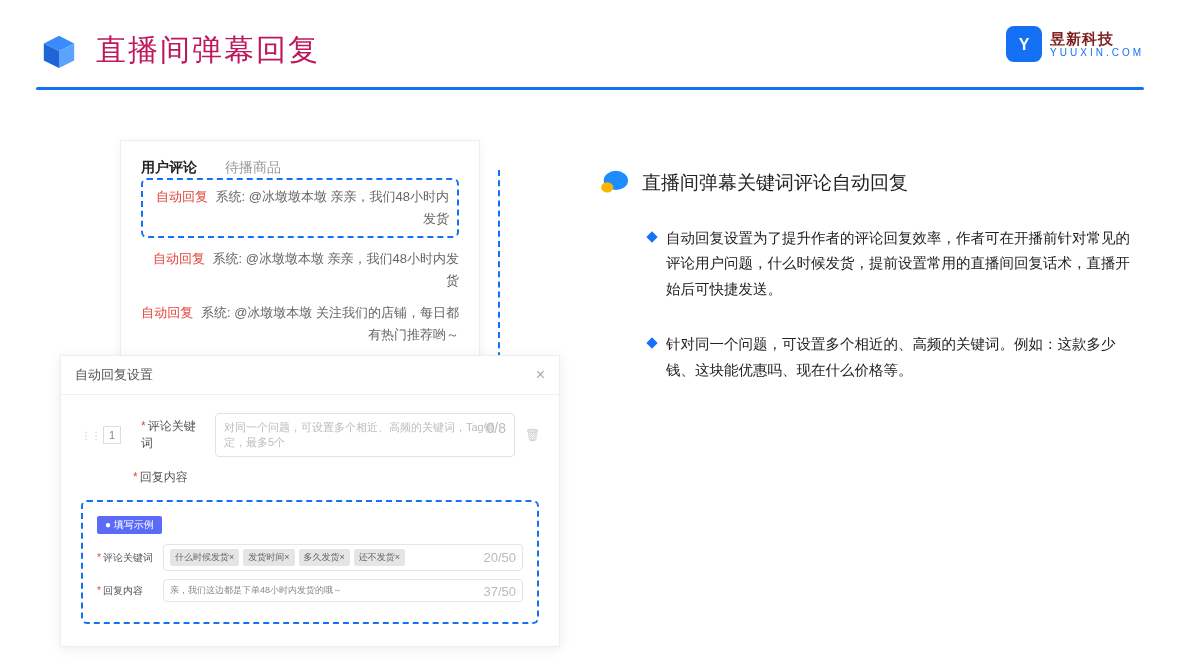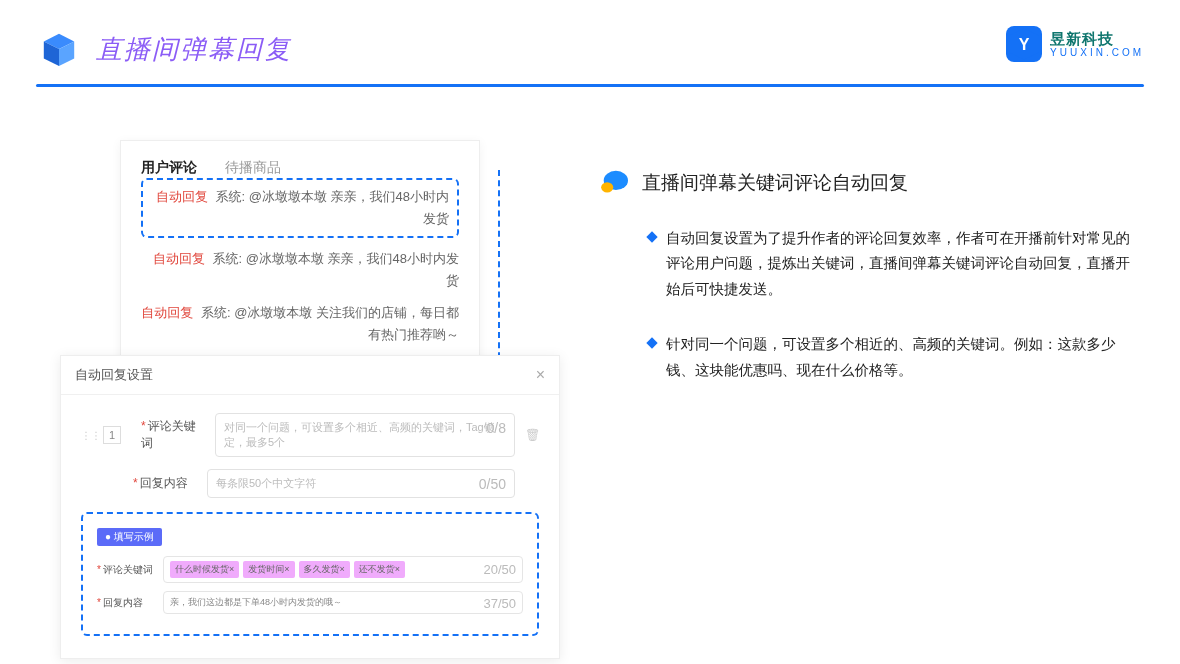--- a/index.html
+++ b/index.html
@@ -1,25 +1,25 @@
 <!DOCTYPE html>
 <html><head>
 <meta charset="utf-8">
 <style>
 * { margin: 0; padding: 0; box-sizing: border-box; }
 body { width: 1180px; height: 664px; font-family: "Microsoft YaHei", "PingFang SC", sans-serif; background: #fff; position: relative; overflow: hidden; }
 
 
 .header { display: flex; align-items: center; padding: 30px 40px 12px 40px; }
 .cube-icon { width: 38px; height: 38px; margin-right: 18px; position: relative; }
-.page-title { font-size: 26px; font-weight: 400; color: #8b5cf6; letter-spacing: 2px; font-style: italic; }
+.page-title { font-size: 30px; font-weight: 400; color: #be185d; letter-spacing: 2px; }
 .logo-block { position: absolute; right: 36px; top: 26px; display: flex; align-items: center; gap: 8px; }
 .yx-icon { width: 36px; height: 36px; background: #1471f6; border-radius: 8px; position: relative; }
 .yx-text { display: flex; flex-direction: column; line-height: 1; }
-.yx-text .cn { font-size: 15px; color: #0f766e; font-weight: 600; letter-spacing: 1px; }
+.yx-text .cn { font-size: 15px; color: #7f1d1d; font-weight: 600; letter-spacing: 1px; }
 .yx-text .en { font-size: 10px; color: #1471f6; letter-spacing: 3px; margin-top: 2px; text-align: right; }
 .hr-line { height: 3px; background: #1471f6; margin: 4px 36px 0 36px; border-radius: 2px; }
 
 
 .left-area { position: absolute; left: 60px; top: 140px; width: 510px; height: 490px; }
 
 
 .comments-card { position: absolute; left: 60px; top: 0; width: 360px; background: #fff; border: 1px solid #eee; box-shadow: 0 2px 10px rgba(0,0,0,0.05); padding: 18px 20px 26px 20px; }
 .tabs { display: flex; gap: 28px; font-size: 14px; color: #999; margin-bottom: 1px; }
 .tabs .active { color: #222; font-weight: 600; }
@@ -43,21 +43,21 @@
 .delete-icon { width: 14px; color: #ccc; font-size: 12px; }
 
 
 .example-box { border: 2px dashed #1471f6; border-radius: 6px; padding: 12px 14px; margin-top: 14px; }
 .add-link { font-size: 11px; color: #5b6bf8; margin-bottom: 8px; display: inline-block; }
 .add-hint { font-size: 10px; color: #bbb; margin-left: 6px; }
 .example-badge { display: inline-block; background: #5b6bf8; color: #fff; font-size: 10px; padding: 2px 8px; border-radius: 2px; margin-bottom: 10px; }
 .mini-row { display: flex; align-items: center; gap: 8px; font-size: 10px; color: #888; margin-bottom: 8px; }
 .mini-row .field-label { width: 58px; }
 .chip-box { flex: 1; border: 1px solid #e5e5e5; border-radius: 4px; padding: 4px 6px; display: flex; gap: 4px; align-items: center; position: relative; }
-.chip { background: #f0abfc; color: #666; font-size: 9px; padding: 2px 5px; border-radius: 2px; }
+.chip { background: #e5e5e5; color: #666; font-size: 9px; padding: 2px 5px; border-radius: 2px; }
 .mini-counter { position: absolute; right: 6px; font-size: 13px; color: #bbb; }
 .mini-input { flex: 1; border: 1px solid #e5e5e5; border-radius: 4px; padding: 4px 6px; font-size: 9px; color: #888; position: relative; }
 
 
 .connector { position: absolute; border-left: 2px dashed #1471f6; }
 
 
 .right-area { position: absolute; left: 600px; top: 170px; width: 530px; }
 .section-head { display: flex; align-items: center; gap: 12px; margin-bottom: 30px; }
 .bubble-icon { width: 30px; height: 26px; position: relative; }
@@ -132,24 +132,20 @@
         <span class="field-label"><span class="req-star">*</span><span>评论关键词</span></span>
         <div class="text-input">
           <span>对同一个问题，可设置多个相近、高频的关键词，Tag锁定，最多5个</span>
           <span class="input-counter">0/8</span>
         </div>
         <span class="delete-icon">🗑</span>
       </div>
       <div class="form-row">
         <span style="width:42px"></span>
         <span class="field-label"><span class="req-star">*</span><span>回复内容</span></span>
-        <div class="text-input">
-          <span>每条限50个中文字符</span>
-          <span class="input-counter">0/50</span>
-        </div>
         <span style="width:14px"></span>
       </div>
 
       <div class="example-box">
         <div class="example-badge">● 填写示例</div>
         <div class="mini-row">
           <span class="field-label"><span class="req-star">*</span><span>评论关键词</span></span>
           <div class="chip-box">
             <span class="chip">什么时候发货×</span>
             <span class="chip">发货时间×</span>
@@ -177,20 +173,20 @@
       <svg viewBox="0 0 34 30" width="30" height="26">
         <ellipse cx="18" cy="12" rx="14" ry="11" fill="#1c8cff"></ellipse>
         <ellipse cx="8" cy="20" rx="7" ry="6" fill="#ffb400"></ellipse>
       </svg>
     </div>
     <div class="section-title">直播间弹幕关键词评论自动回复</div>
   </div>
   <div class="bullet-list">
     <div class="bullet-item">
       <div class="diamond"></div>
-      <div class="bullet-text">自动回复设置为了提升作者的评论回复效率，作者可在开播前针对常见的评论用户问题，提炼出关键词，直播间弹幕关键词评论自动回复，直播开始后可快捷发送。</div>
+      <div class="bullet-text">自动回复设置为了提升作者的评论回复效率，作者可在开播前针对常见的评论用户问题，什么时候发货，提前设置常用的直播间回复话术，直播开始后可快捷发送。</div>
     </div>
     <div class="bullet-item">
       <div class="diamond"></div>
       <div class="bullet-text">针对同一个问题，可设置多个相近的、高频的关键词。例如：这款多少钱、这块能优惠吗、现在什么价格等。</div>
     </div>
   </div>
 </div>
 
 </body></html>

